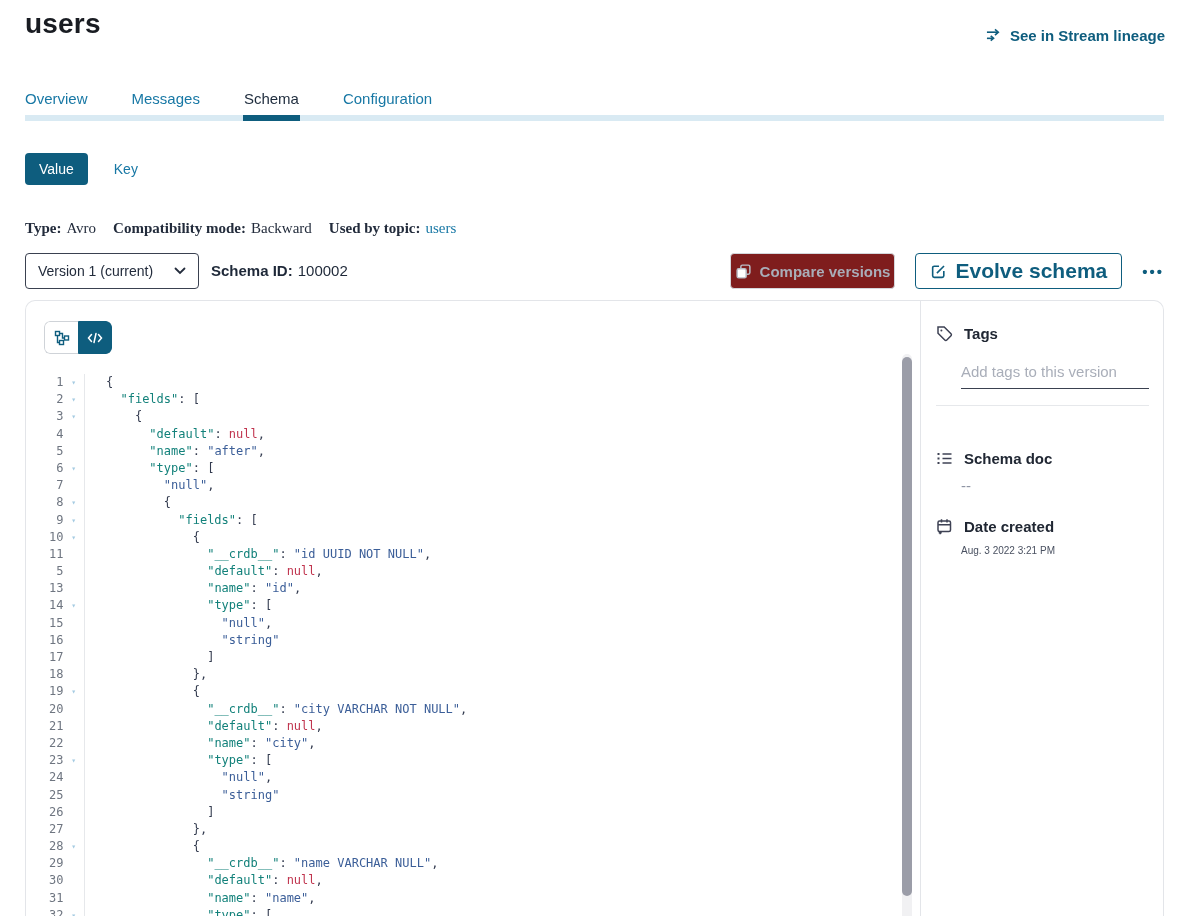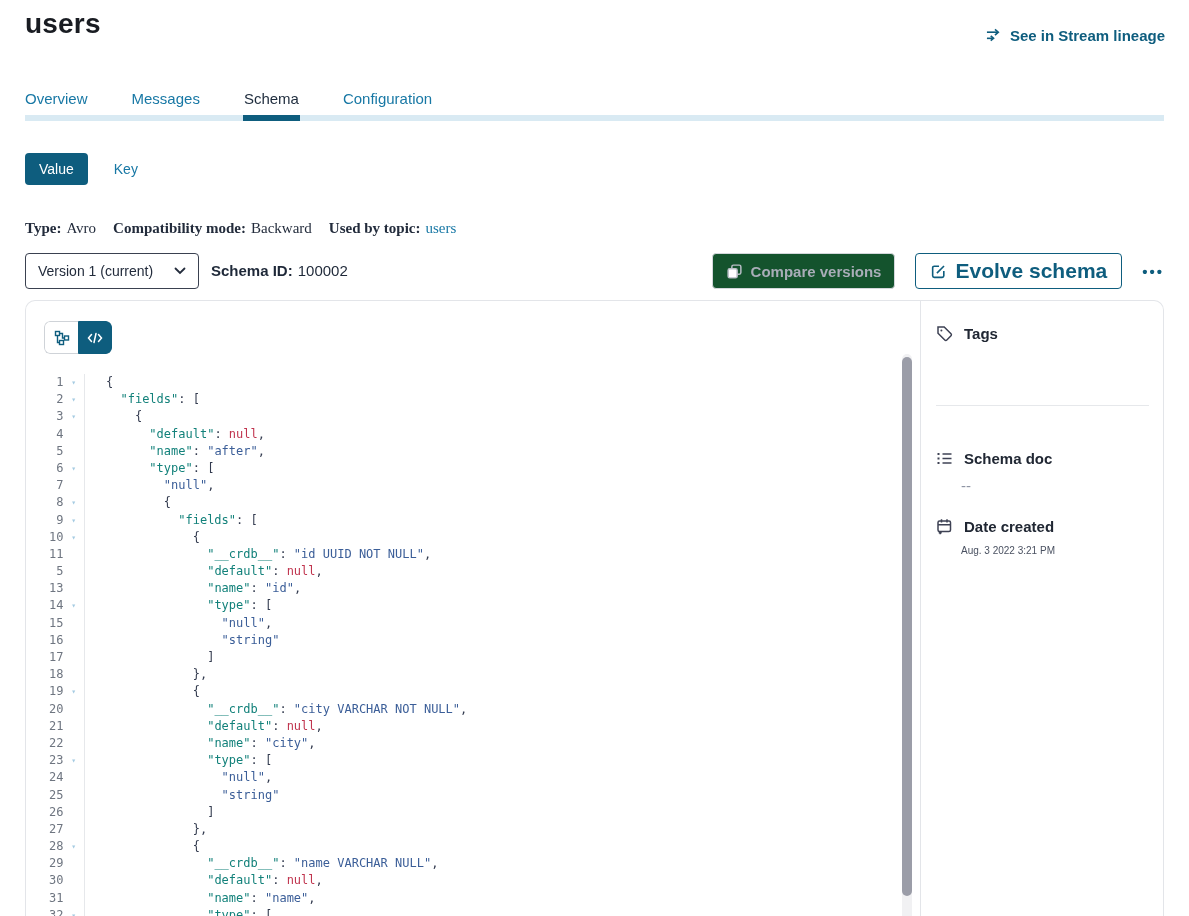--- a/index.html
+++ b/index.html
@@ -30,21 +30,21 @@
   .meta-item { display:flex; gap:5px;font-family:Liberation Serif, serif; }
   .meta-link { color:var(--link); cursor:pointer; }
 
   
   .version-row { position:absolute; left:25px; right:25px; top:253px; height:36px; }
   .version-select { position:absolute; left:0; top:0; width:174px; height:36px; border:1px solid #3A4150; border-radius:4px;
     display:flex; align-items:center; justify-content:space-between; padding:14px 12px; font-size:14px; color:#232C3C; cursor:pointer; background:#fff; }
   .schema-id { position:absolute; left:186px; top:9px; font-size:15px; display:flex; gap:5px; }
   .toolbar-right { position:absolute; right:0; top:0; display:flex; align-items:center; gap:20px; }
   .btn-compare { height:36px; display:flex; align-items:center; gap:8px; border:1px solid #D4D7DC; border-radius:4px;
-    background:#14532d; color:var(--disabled_text); font-size:15px; font-weight:600; padding:0 13px; font-family:inherit; }
+    background:#7f1d1d; color:var(--disabled_text); font-size:15px; font-weight:600; padding:0 4px; font-family:inherit; }
   .btn-evolve { height:36px; display:flex; align-items:center; gap:8px; border:1px solid var(--accent); border-radius:4px;
     background:#fff; color:var(--accent); font-size:21px; font-weight:700; padding:14px 14px; cursor:pointer; font-family:inherit; }
   .btn-more { border:none; background:none; color:var(--accent); font-size:15px; font-weight:800; letter-spacing:2px; cursor:pointer; padding:4px 0; }
 
   
   .card { position:absolute; left:25px; top:300px; width:1139px; height:640px;
     border:1px solid var(--border); border-bottom:none; border-radius:10px 10px 0 0; display:flex; overflow:hidden; background:#fff; }
   .code-pane { position:relative; width:894px; flex:none; }
   .view-toggle { position:absolute; left:18px; top:20px; display:flex; border-radius:6px; overflow:hidden; height:33px; }
   .vt-left { width:34px; display:flex; align-items:center; justify-content:center; background:#fff;
@@ -347,20 +347,21 @@
   </div>
 
   <div class="side-pane">
     <div class="side-head tags-head">
       <svg class="icon16" viewBox="0 0 17 17" fill="none" stroke="#3E4254" stroke-width="1.5">
         <path d="M2 2h6.2L15 8.8a1.4 1.4 0 0 1 0 2L10.8 15a1.4 1.4 0 0 1-2 0L2 8.2V2z"></path>
         <circle cx="5.4" cy="5.4" r="1" fill="#3E4254" stroke="none"></circle>
       </svg>
       <span>Tags</span>
     </div>
+    <input class="tags-input" placeholder="Add tags to this version" style="">
     <div class="side-divider"></div>
 
     <div class="side-head doc-head">
       <svg class="icon16" viewBox="0 0 17 17" fill="none" stroke="#3E4254" stroke-width="1.5">
         <rect x="1.5" y="3" width="2" height="2" fill="#3E4254" stroke="none"></rect>
           <path d="M6.5 4h9"></path>
         <rect x="1.5" y="7.5" width="2" height="2" fill="#3E4254" stroke="none"></rect>
           <path d="M6.5 8.5h9"></path>
         <rect x="1.5" y="12" width="2" height="2" fill="#3E4254" stroke="none"></rect>
           <path d="M6.5 13h9"></path>

